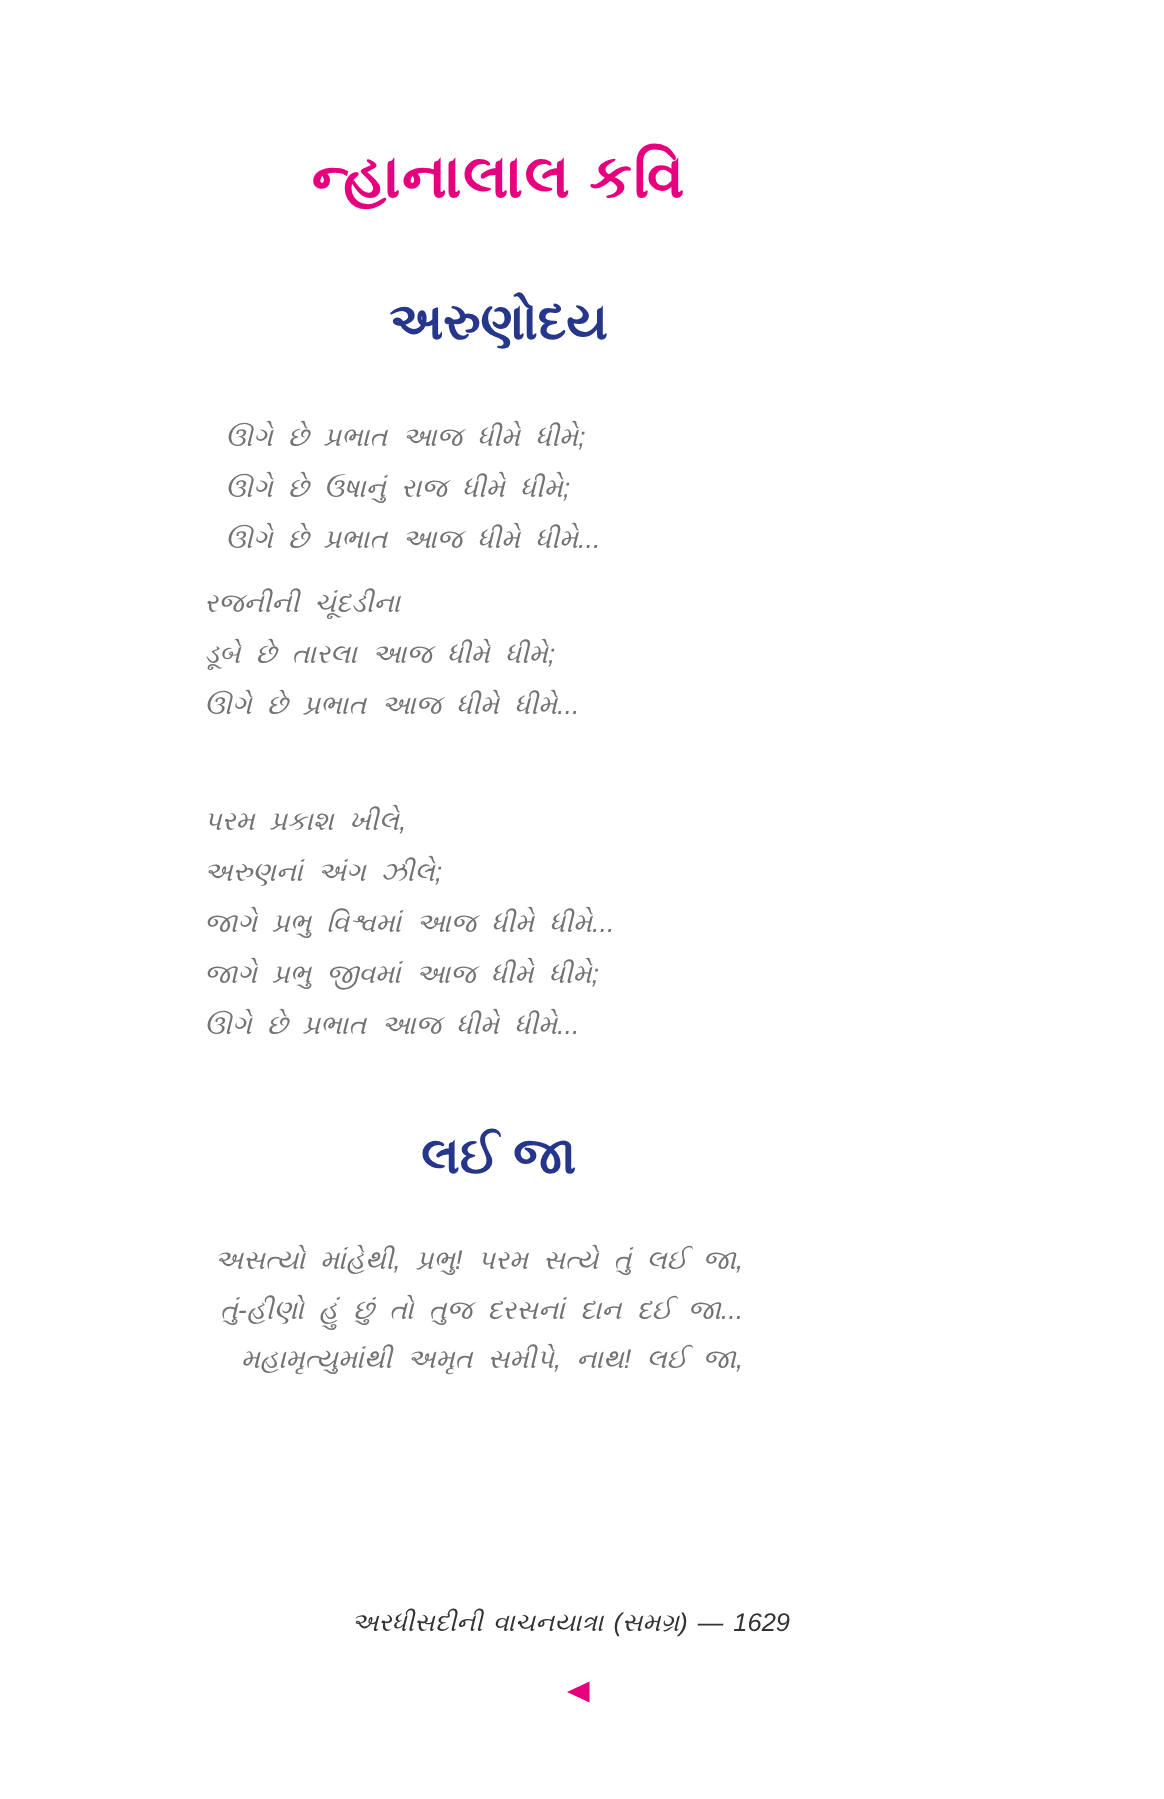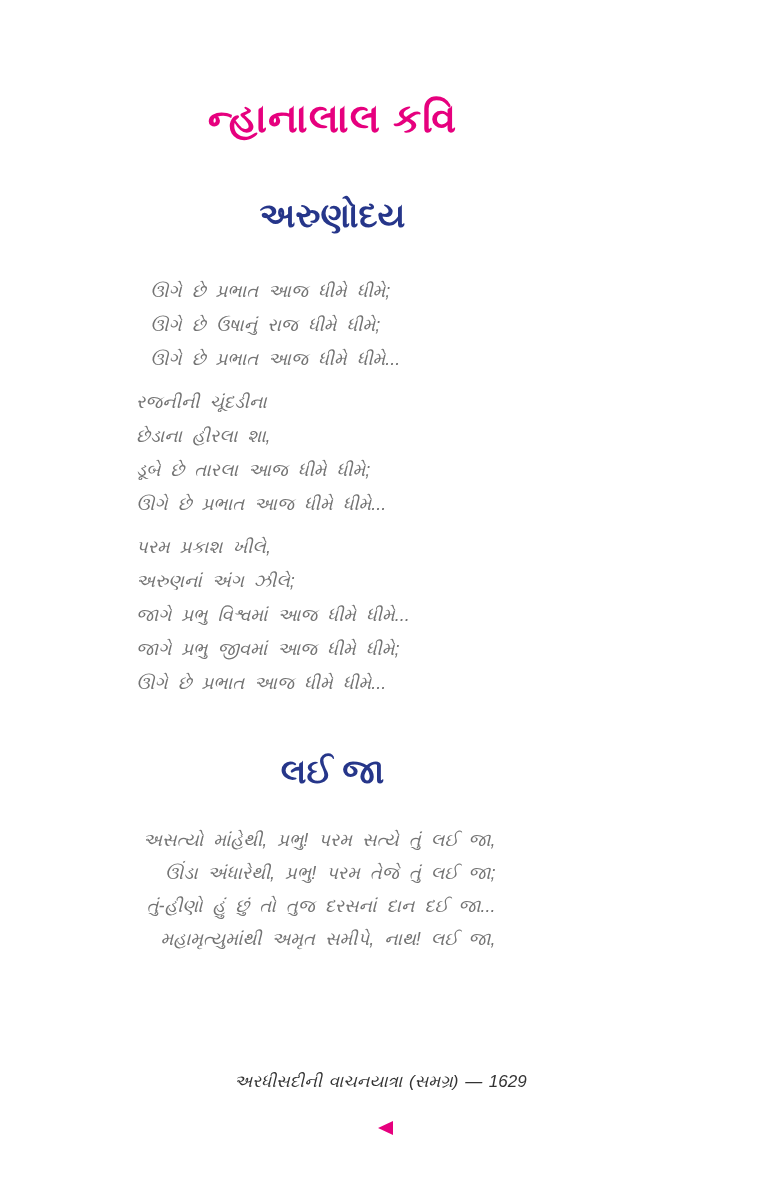--- a/index.html
+++ b/index.html
@@ -91,38 +91,36 @@
   <h2 class="poem-title t1">અરુણોદય</h2>
 
   <div class="stanza s1">
     <p>ઊગે છે પ્રભાત આજ ધીમે ધીમે;</p>
     <p>ઊગે છે ઉષાનું રાજ ધીમે ધીમે;</p>
     <p>ઊગે છે પ્રભાત આજ ધીમે ધીમે...</p>
   </div>
 
   <div class="stanza s2">
     <p>રજનીની ચૂંદડીના</p>
-    <p>છેડાના હીરલા શા,</p>
     <p>ડૂબે છે તારલા આજ ધીમે ધીમે;</p>
     <p>ઊગે છે પ્રભાત આજ ધીમે ધીમે...</p>
   </div>
 
   <div class="stanza s3">
     <p>પરમ પ્રકાશ ખીલે,</p>
     <p>અરુણનાં અંગ ઝીલે;</p>
     <p>જાગે પ્રભુ વિશ્વમાં આજ ધીમે ધીમે...</p>
     <p>જાગે પ્રભુ જીવમાં આજ ધીમે ધીમે;</p>
     <p>ઊગે છે પ્રભાત આજ ધીમે ધીમે...</p>
   </div>
 
   <h2 class="poem-title t2">લઈ જા</h2>
 
   <div class="stanza p2">
     <p>અસત્યો માંહેથી, પ્રભુ! પરમ સત્યે તું લઈ જા,</p>
-    <p>ઊંડા અંધારેથી, પ્રભુ! પરમ તેજે તું લઈ જા;</p>
     <p>તું-હીણો હું છું તો તુજ દરસનાં દાન દઈ જા...</p>
     <p>મહામૃત્યુમાંથી અમૃત સમીપે, નાથ! લઈ જા,</p>
   </div>
 
   <div class="footer-line">અરધીસદીની વાચનયાત્રા (સમગ્ર) — 1629</div>
 
   <div class="back-triangle"></div>
 
 </div>
 

